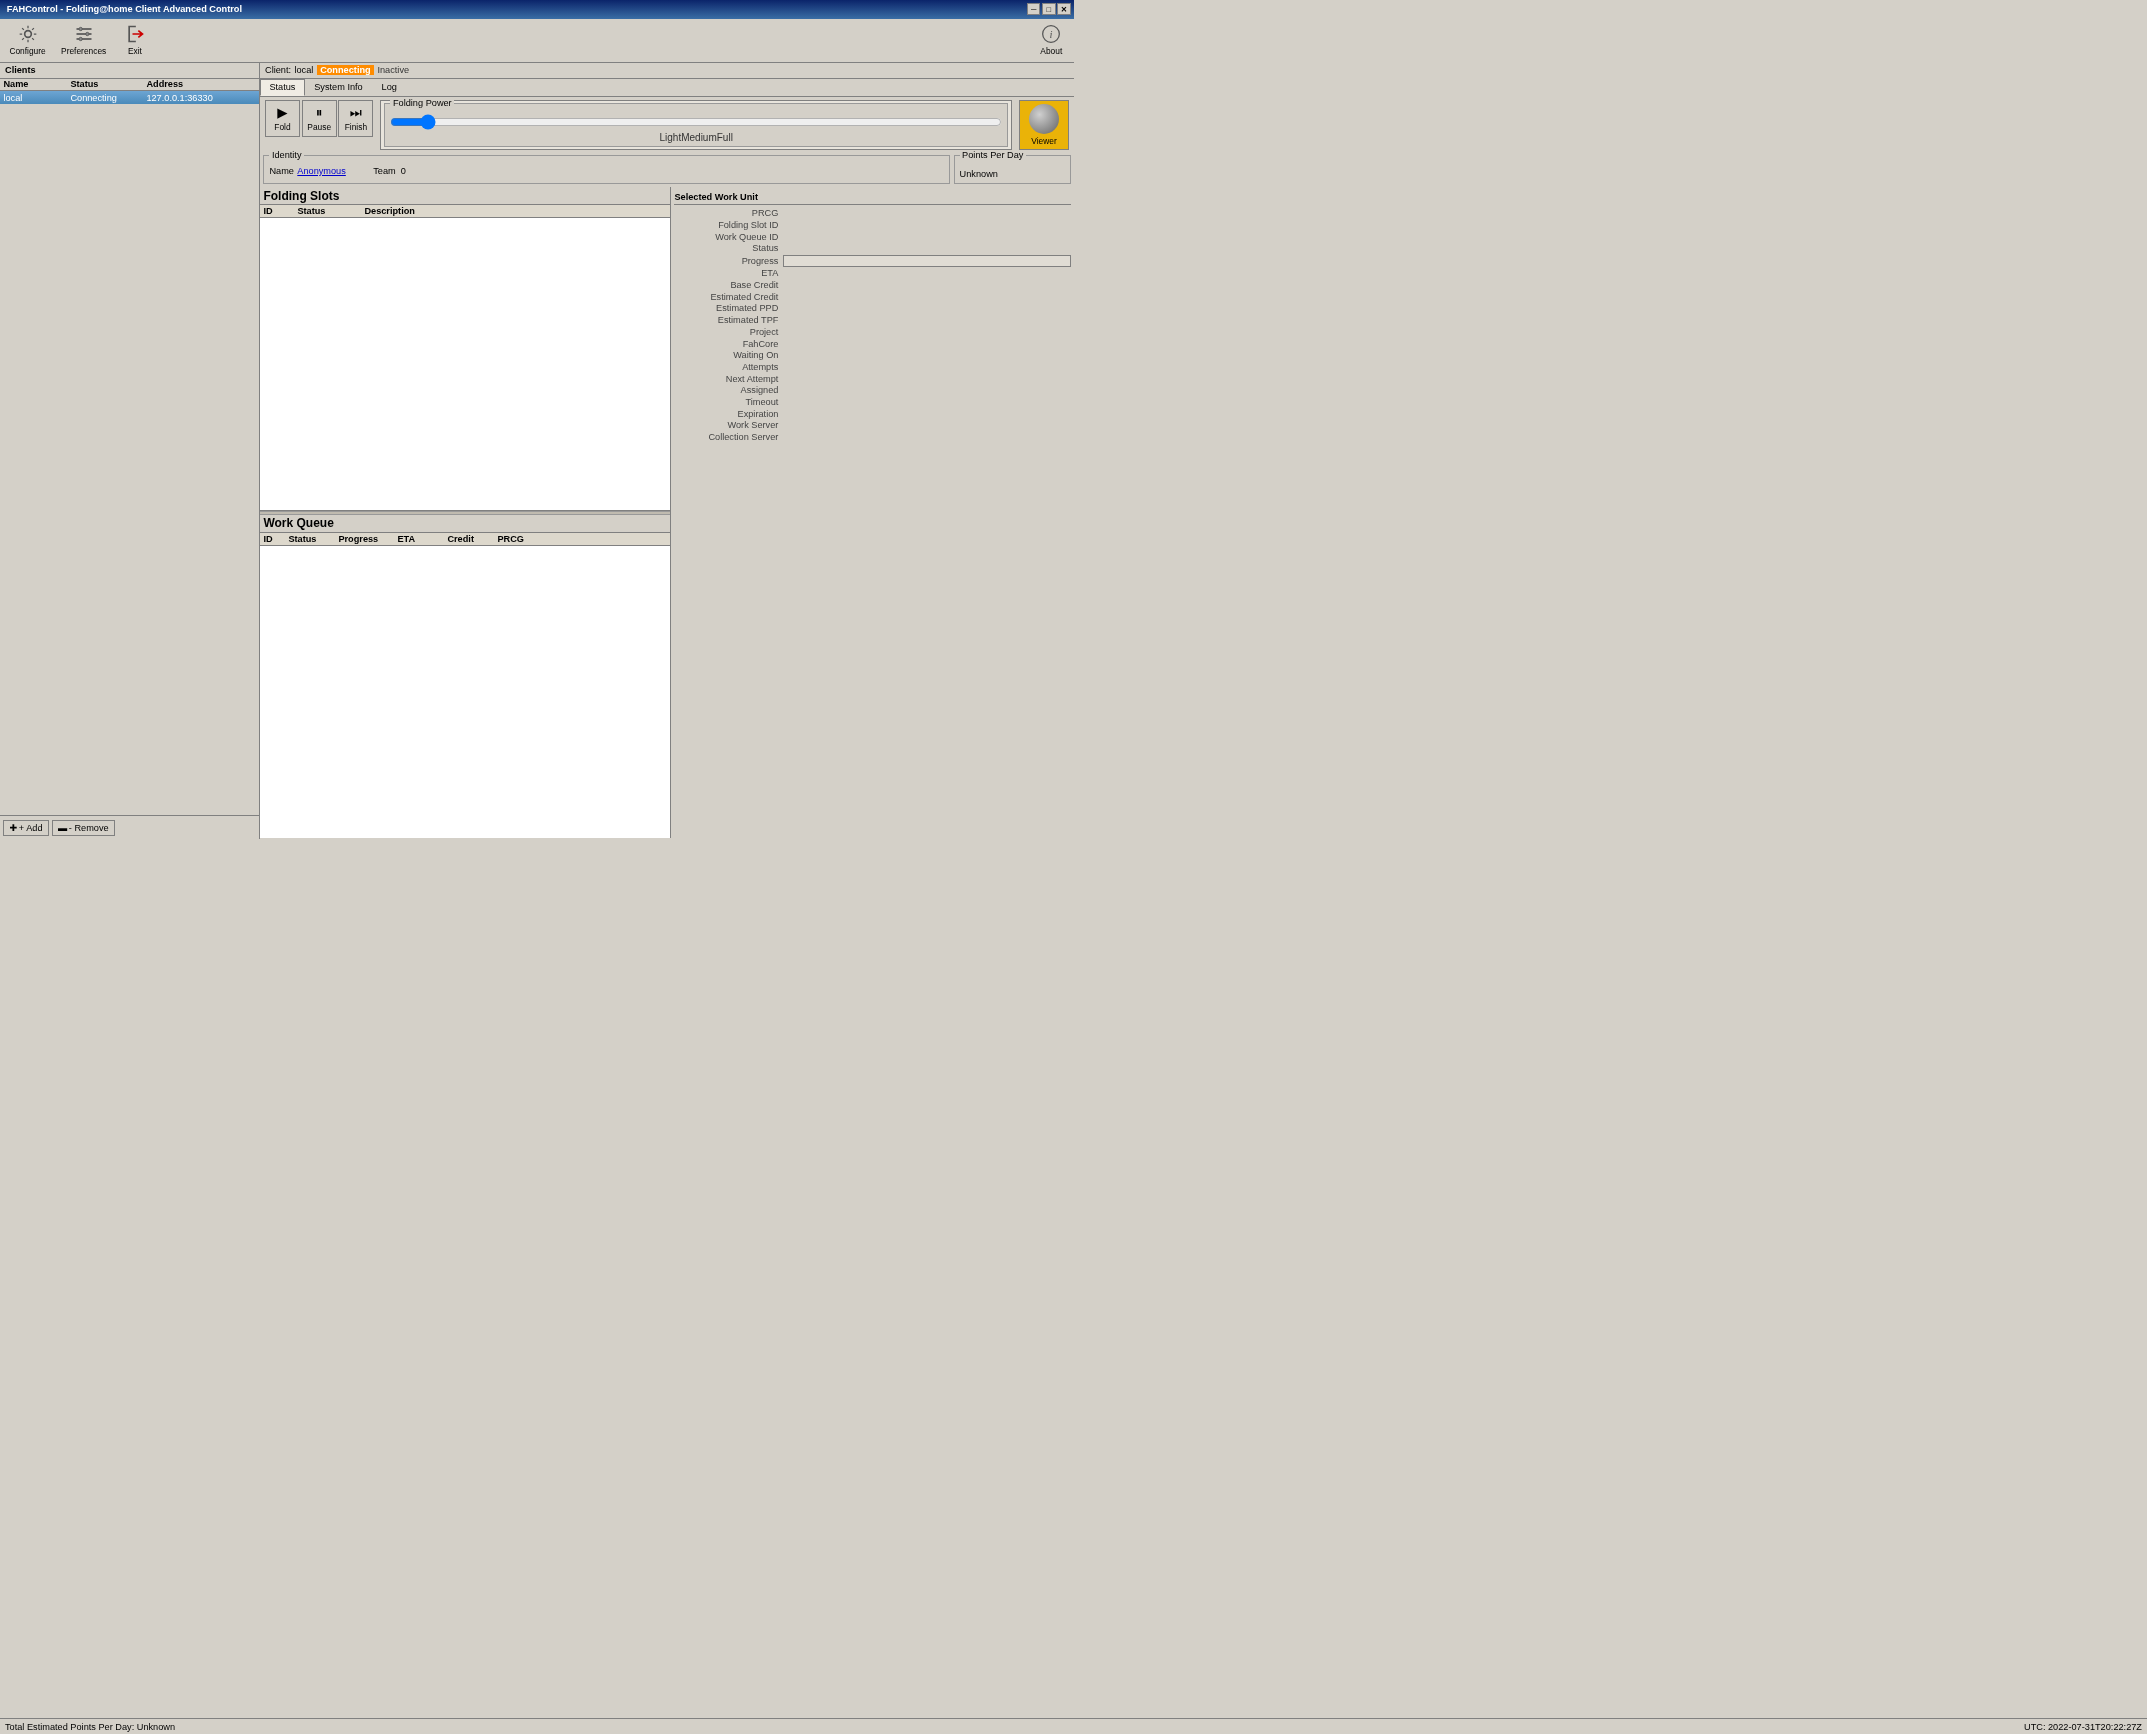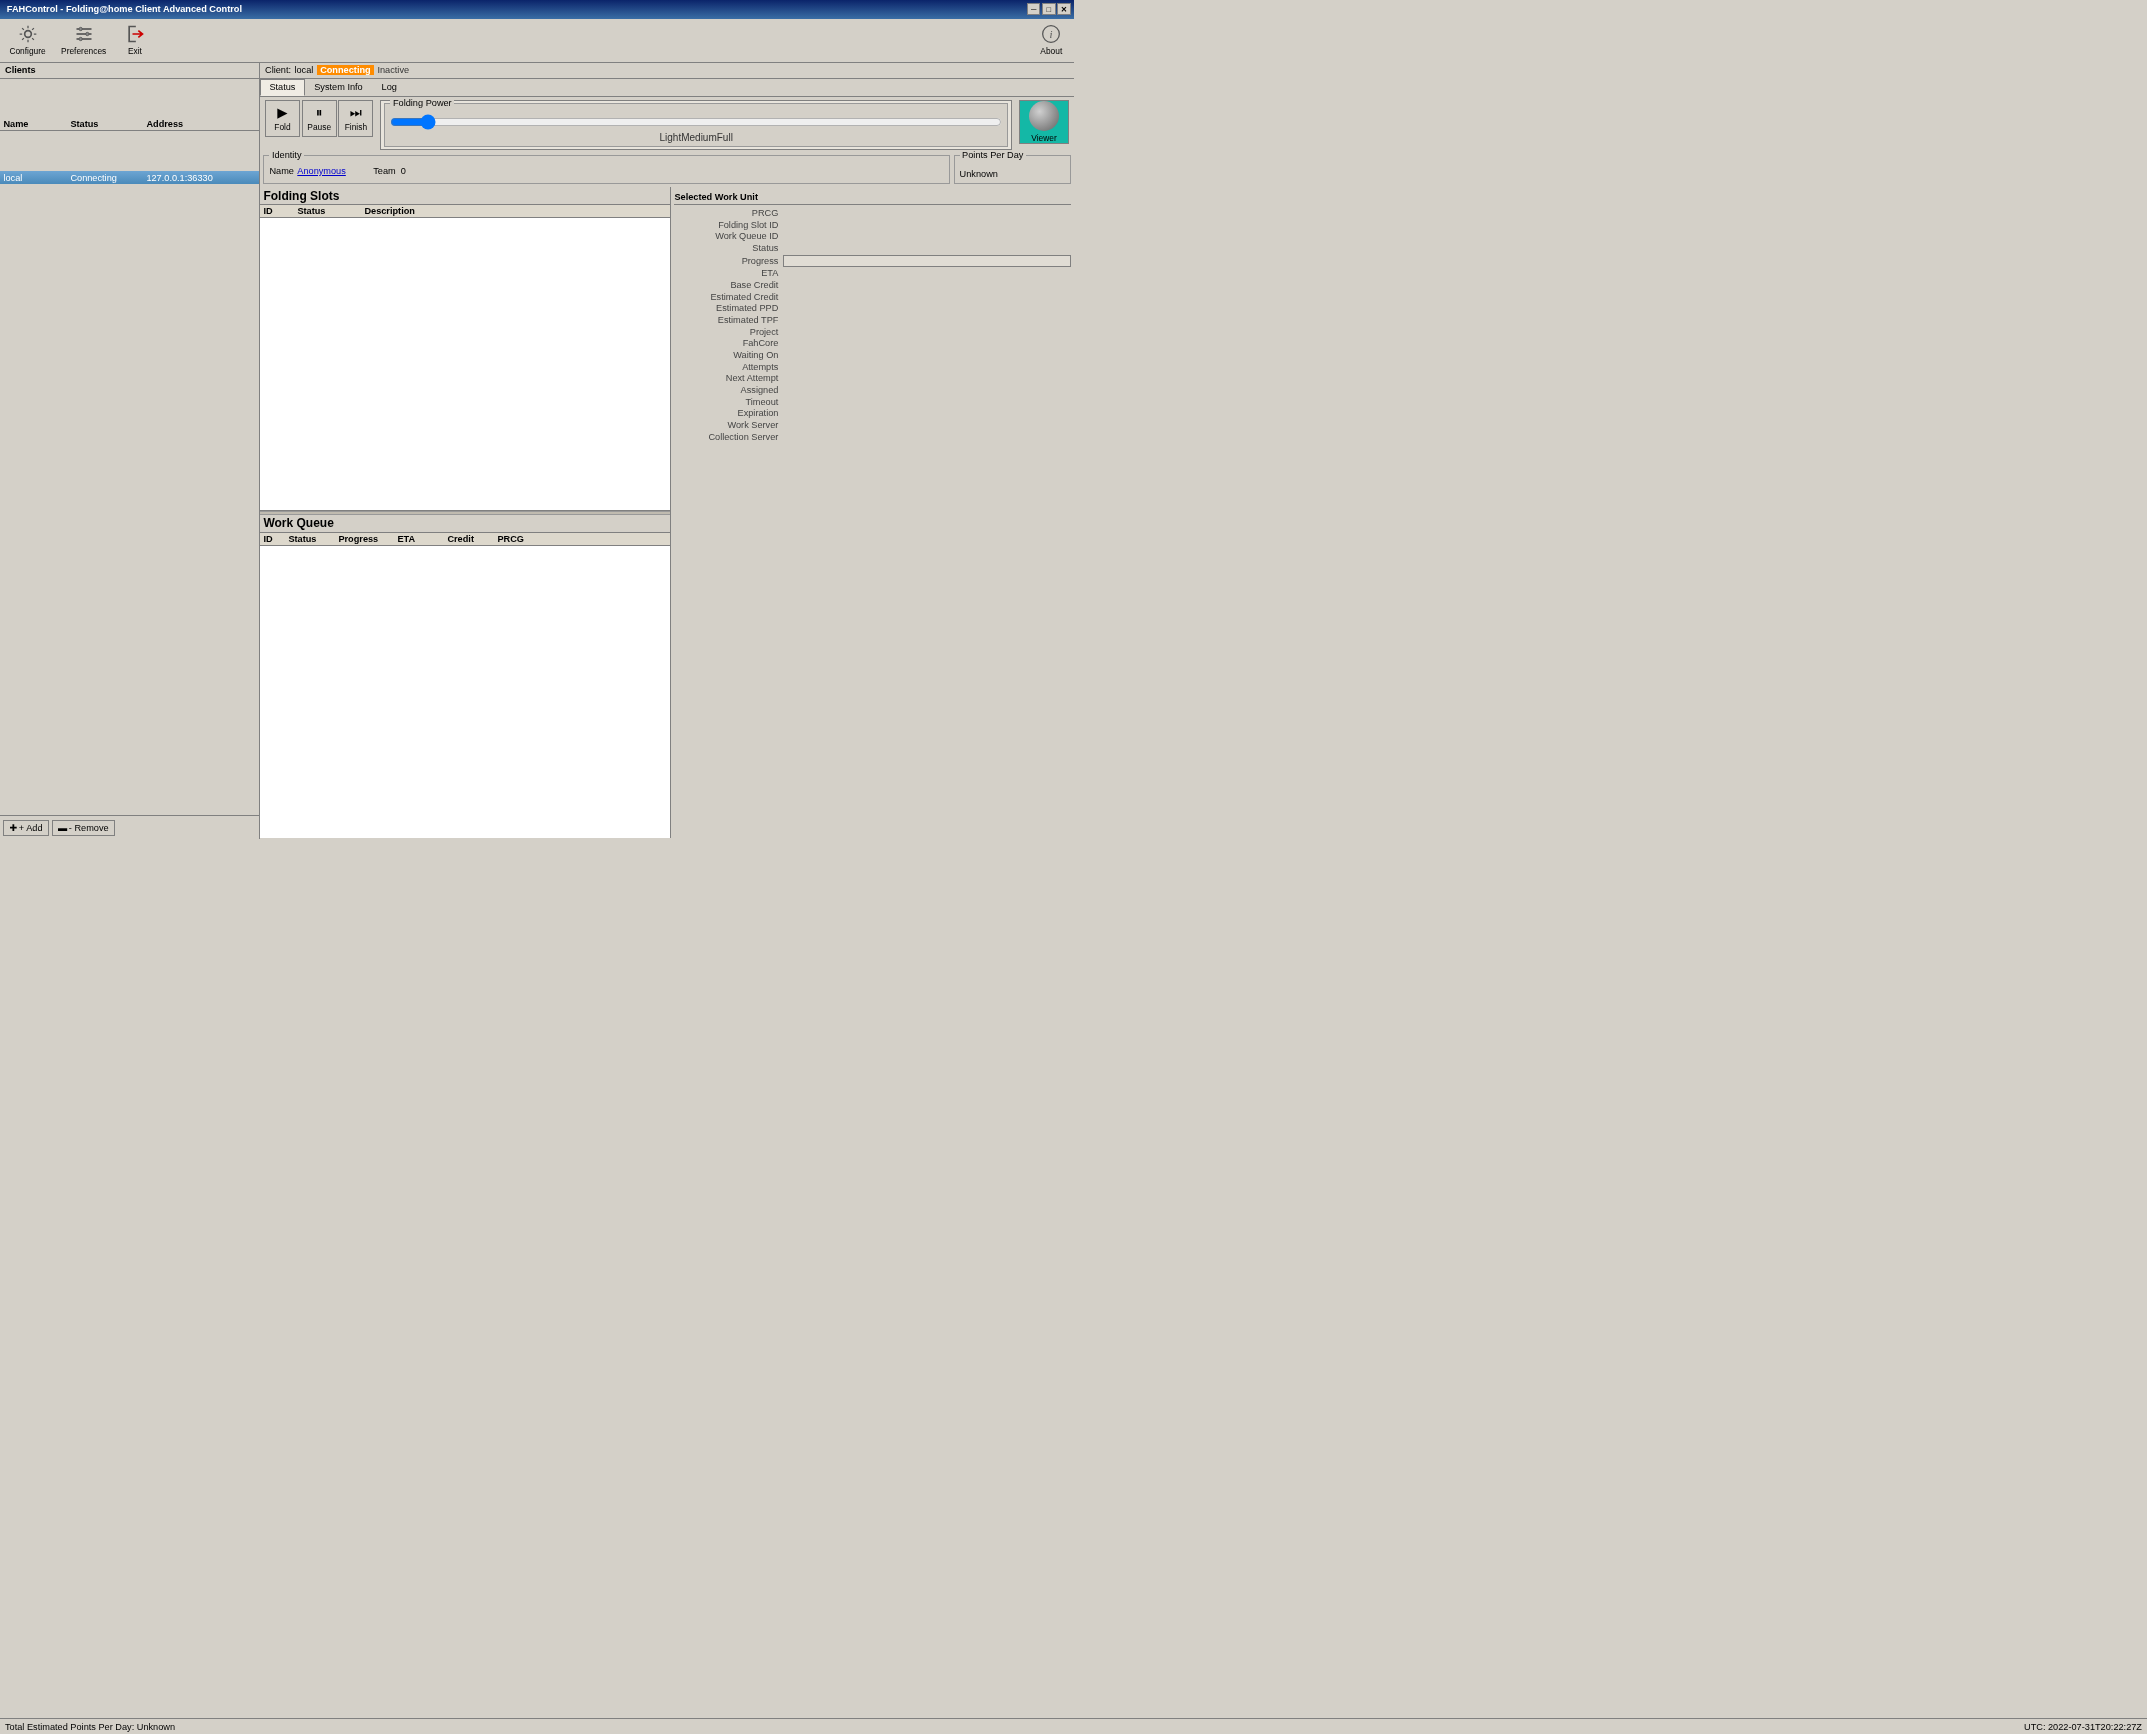--- a/index.html
+++ b/index.html
@@ -69,21 +69,20 @@
     }
 
     
     .clients-panel {
       width: 260px;
       min-width: 260px;
       background: #d4d0c8;
       border-right: 0.8px solid #808080;
       display: flex;
       flex-direction: column;
-      gap: 40px;
     }
     .clients-header {
       background: #d4d0c8;
       padding: 2.5px 5px;
       font-weight: bold;
       font-size: 9.2px;
       border-bottom: 0.8px solid #808080;
     }
     .clients-table-header {
       display: flex;
@@ -247,22 +246,22 @@
       color: #333;
     }
 
     
     .viewer-btn {
       display: flex;
       flex-direction: column;
       align-items: center;
       justify-content: center;
       width: 50px;
-      height: 44px;
-      background: #14b8a6;
+      height: 50px;
+      background: #eab308;
       border: 0.8px solid #808080;
       cursor: pointer;
       font-size: 8.4px;
     }
     .viewer-circle {
       width: 30px;
       height: 30px;
       border-radius: 50%;
       background: radial-gradient(circle at 35% 35%, #d0d0d0, #606060);
       margin-bottom: 1.7px;

